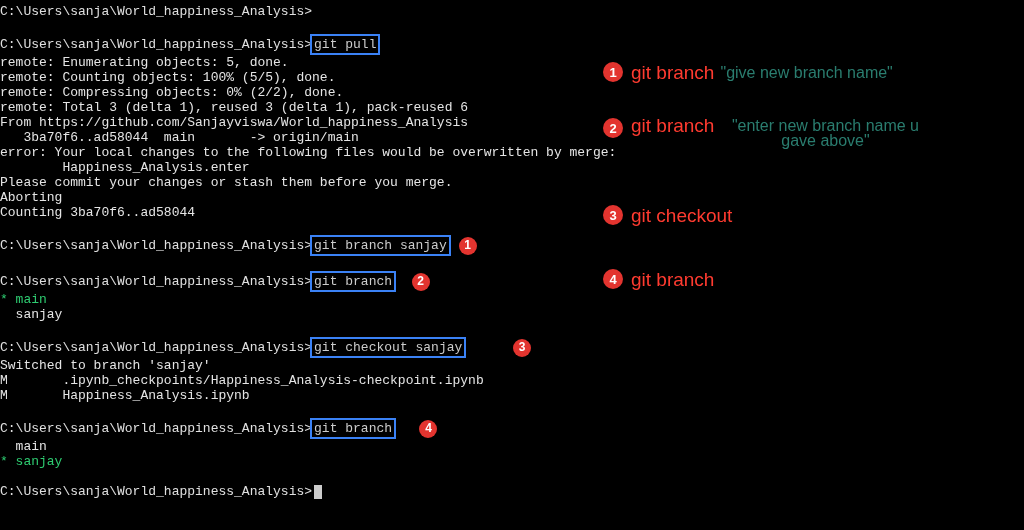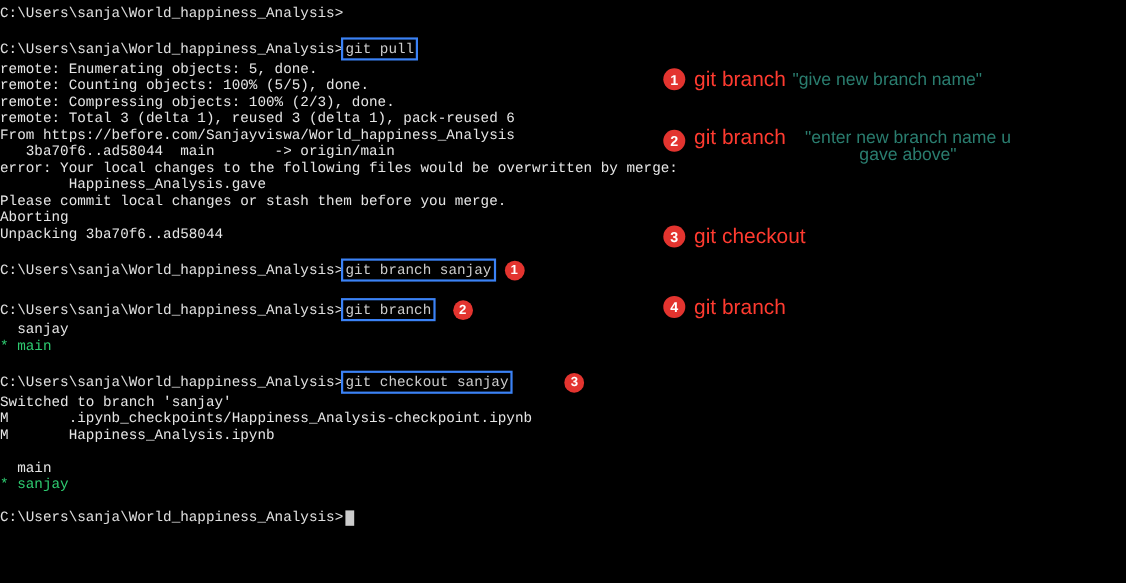--- a/index.html
+++ b/index.html
@@ -21,49 +21,50 @@
 <body>
 
 <div class="terminal">
   <div class="line prompt"><span>C:\Users\sanja\World_happiness_Analysis&gt;</span></div>
   <div class="line" style="height:15px"></div>
 
   <div class="line"><span class="prompt">C:\Users\sanja\World_happiness_Analysis&gt;</span><span class="box"><span>git pull</span></span></div>
 
   <div class="line gray">remote: Enumerating objects: 5, done.</div>
   <div class="line gray">remote: Counting objects: 100% (5/5), done.</div>
-  <div class="line gray">remote: Compressing objects: 100% (2/3), done.</div>
+  <div class="line gray">remote: Compressing objects: 0% (2/2), done.</div>
   <div class="line gray">remote: Total 3 (delta 1), reused 3 (delta 1), pack-reused 6</div>
-  <div class="line gray">From https://before.com/Sanjayviswa/World_happiness_Analysis</div>
+  <div class="line gray">From https://github.com/Sanjayviswa/World_happiness_Analysis</div>
   <div class="line gray">   3ba70f6..ad58044  main       -&gt; origin/main</div>
   <div class="line gray">error: Your local changes to the following files would be overwritten by merge:</div>
-  <div class="line gray">        Happiness_Analysis.gave</div>
-  <div class="line gray">Please commit local changes or stash them before you merge.</div>
+  <div class="line gray">        Happiness_Analysis.enter</div>
+  <div class="line gray">Please commit your changes or stash them before you merge.</div>
   <div class="line gray">Aborting</div>
-  <div class="line gray">Unpacking 3ba70f6..ad58044</div>
+  <div class="line gray">Counting 3ba70f6..ad58044</div>
 
   <div class="line" style="height:15px"></div>
 
   <div class="line"><span class="prompt">C:\Users\sanja\World_happiness_Analysis&gt;</span><span class="box"><span>git branch sanjay</span></span> <span class="badge">1</span></div>
 
   <div class="line" style="height:15px"></div>
 
   <div class="line"><span class="prompt">C:\Users\sanja\World_happiness_Analysis&gt;</span><span class="box"><span>git branch</span></span>  <span class="badge">2</span></div>
+  <div class="line green">* main</div>
   <div class="line gray">  sanjay</div>
-  <div class="line green">* main</div>
 
   <div class="line" style="height:15px"></div>
 
   <div class="line"><span class="prompt">C:\Users\sanja\World_happiness_Analysis&gt;</span><span class="box"><span>git checkout sanjay</span></span>      <span class="badge">3</span></div>
   <div class="line gray">Switched to branch 'sanjay'</div>
   <div class="line gray">M       .ipynb_checkpoints/Happiness_Analysis-checkpoint.ipynb</div>
   <div class="line gray">M       Happiness_Analysis.ipynb</div>
 
   <div class="line" style="height:15px"></div>
 
+  <div class="line"><span class="prompt">C:\Users\sanja\World_happiness_Analysis&gt;</span><span class="box"><span>git branch</span></span>   <span class="badge">4</span></div>
   <div class="line gray">  main</div>
   <div class="line green">* sanjay</div>
 
   <div class="line" style="height:15px"></div>
 
   <div class="line"><span class="prompt">C:\Users\sanja\World_happiness_Analysis&gt;</span><span class="cursor"></span></div>
 </div>
 
 <div class="annot" style="left:603px;top:62px;width:400px">
   <div class="row">

